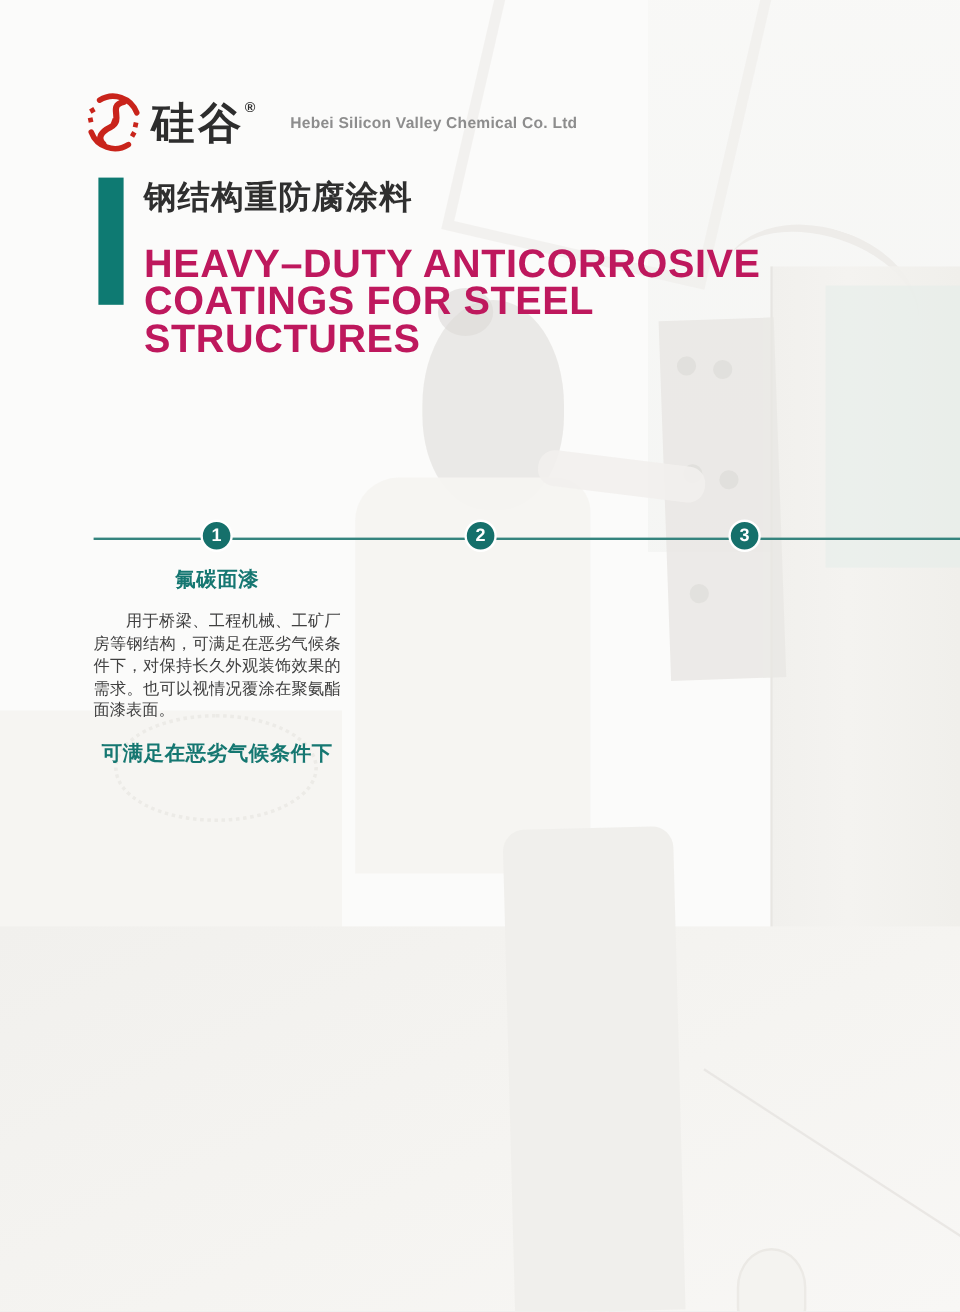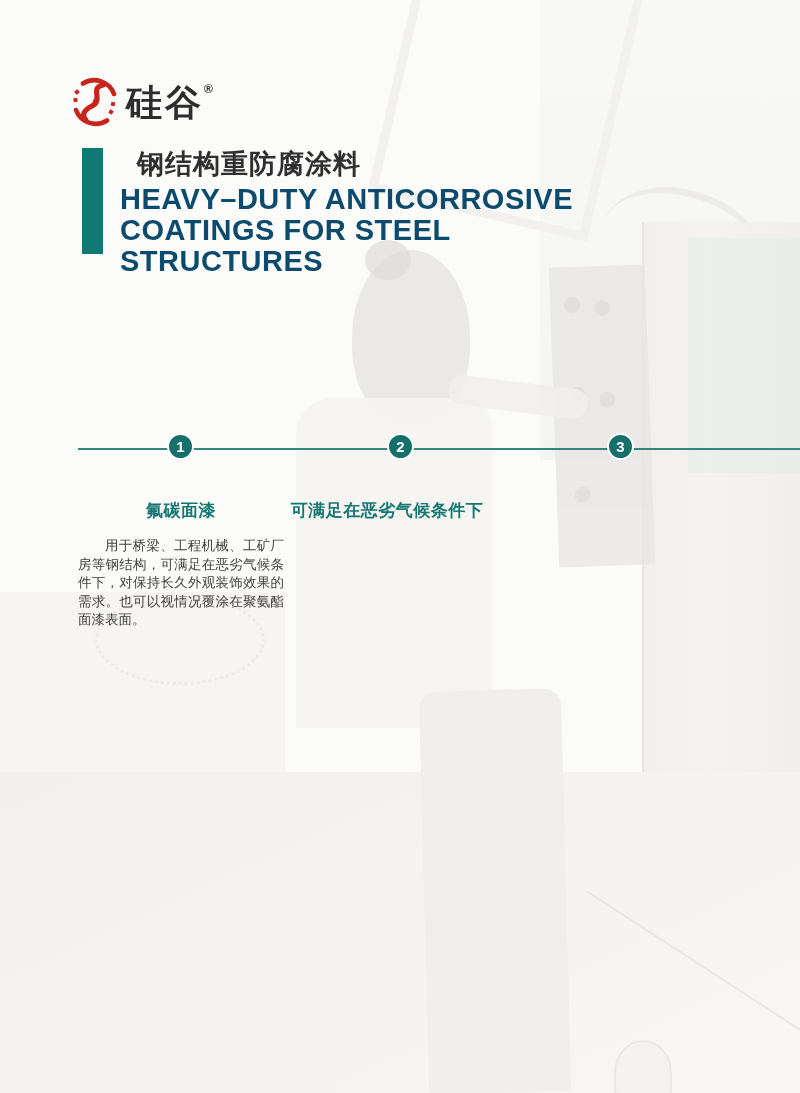--- a/index.html
+++ b/index.html
@@ -101,48 +101,48 @@
     margin-left: 26px; font-size: 13px; font-weight: 700; color: #8d8d8d; letter-spacing: .2px;
   }
 
   
   .title-block { position: absolute; left: 82px; top: 146px; }
   .accent-bar {
     position: absolute; left: 0; top: 2px; width: 21px; height: 106px;
     background: #0e7a72;
   }
   .title-zh {
-    margin-left: 55px; font-size: 27px; font-weight: 700; color: #2f2f2f; letter-spacing: 1px;
+    margin-left: 38px; font-size: 27px; font-weight: 700; color: #2f2f2f; letter-spacing: 1px;
   }
   .title-en {
-    margin-left: 38px; margin-top: 2px;
-    font-size: 29px; line-height: 31px; font-weight: 700;
-    color: #0c4a6e; letter-spacing: .5px;
+    margin-left: 38px; margin-top: 22px;
+    font-size: 33px; line-height: 31px; font-weight: 700;
+    color: #be185d; letter-spacing: .5px;
   }
 
   
   .timeline-line {
     position: absolute; left: 78px; right: 0; top: 448px; height: 2px;
     background: #35847e;
   }
   .num-circle {
     position: absolute; top: 433px; width: 27px; height: 27px;
     background: #15706b; border-radius: 50%;
     color: #ffffff; font-size: 15px; font-weight: 700;
     display: flex; align-items: center; justify-content: center;
     border: 2px solid #ffffff;
   }
   .num-circle.c1 { left: 167px; }
   .num-circle.c2 { left: 387px; }
   .num-circle.c3 { left: 607px; }
 
   
   .columns {
-    position: absolute; left: 78px; top: 499px; width: 646px;
-    display: flex; 
+    position: absolute; left: 78px; top: 471px; width: 646px;
+    display: flex; gap: 14px; flex-direction: column;
   }
   .col { width: 206px; }
   .col h2 {
     text-align: center; font-size: 17px; font-weight: 700; color: #157771;
     letter-spacing: .5px; margin-bottom: 17px; height: 21px;
   }
   .col p {
     font-size: 13.5px; line-height: 18.6px; color: #404040;
     text-align: justify; text-indent: 2em; word-break: break-all;
   }
@@ -188,20 +188,21 @@
         </g>
         <g fill="#c9241b">
           <rect x="5" y="13" width="4" height="4" transform="rotate(-30 7 15)"></rect>
           <rect x="3.5" y="21" width="4" height="4" transform="rotate(-12 5.5 23)"></rect>
           <rect x="41" y="25" width="4" height="4" transform="rotate(12 43 27)"></rect>
           <rect x="39" y="33" width="4" height="4" transform="rotate(30 41 35)"></rect>
           <rect x="23" y="22" width="5" height="5" transform="rotate(20 25.5 24.5)"></rect>
         </g>
       </svg>
       <span class="logo-zh"><span>硅谷</span><span class="logo-reg">®</span></span>
+      <span class="company-name">Hebei Silicon Valley Chemical Co. Ltd</span>
     </div>
 
     <div class="title-block">
       <div class="accent-bar"></div>
       <h1 class="title-zh">钢结构重防腐涂料</h1>
       <div class="title-en">
         <div>HEAVY–DUTY ANTICORROSIVE</div>
         <div>COATINGS FOR STEEL</div>
         <div>STRUCTURES</div>
       </div>

